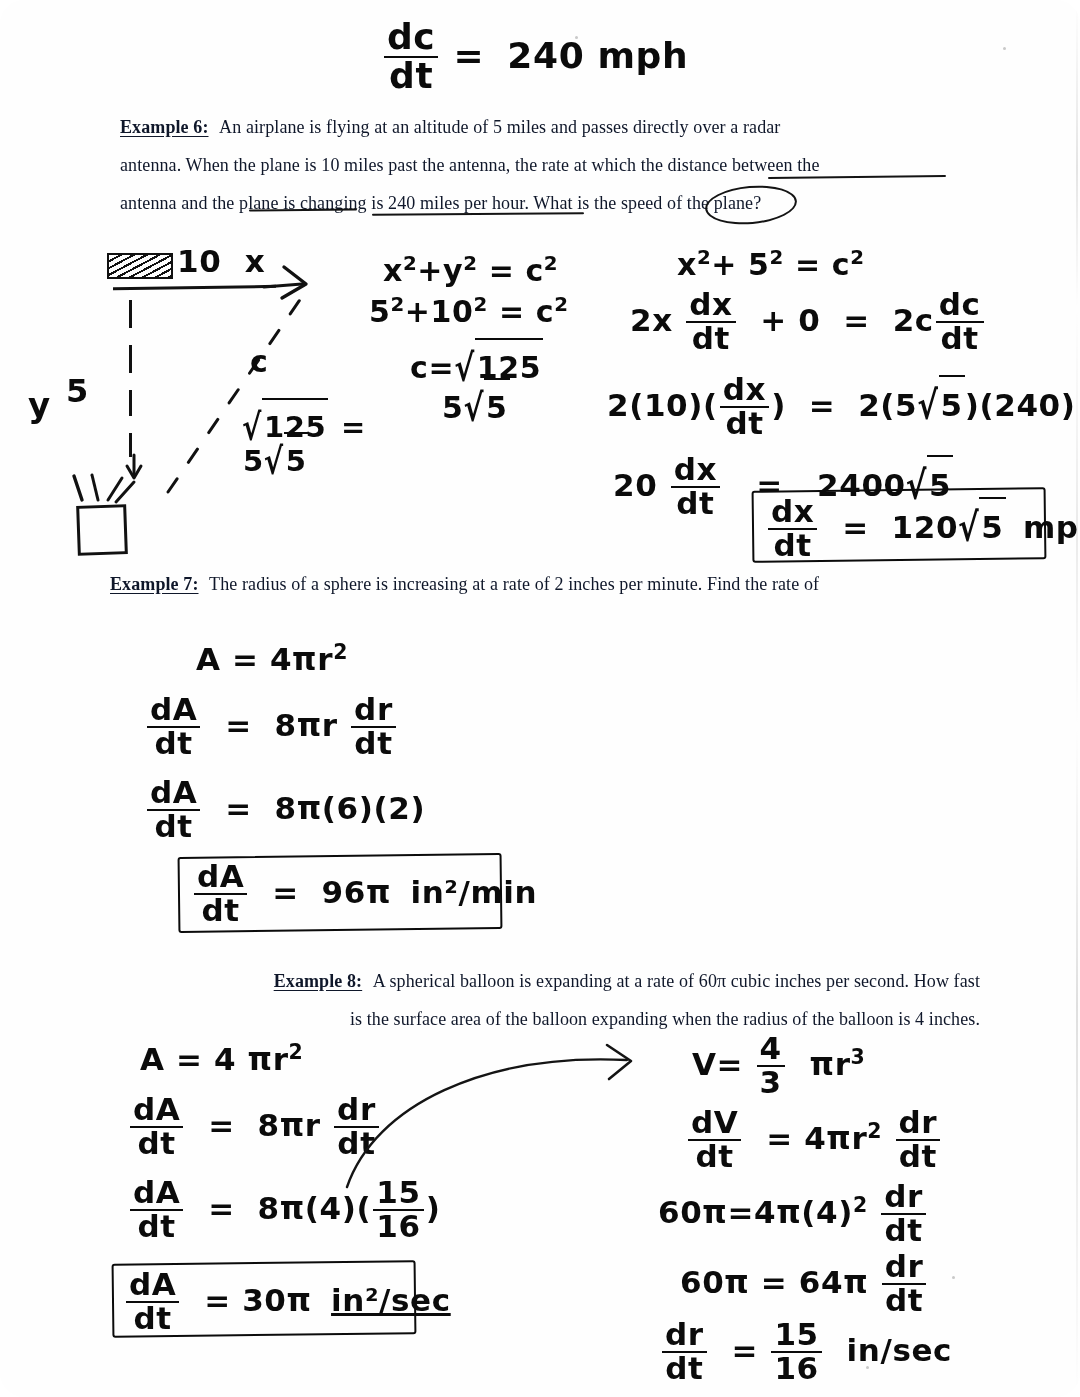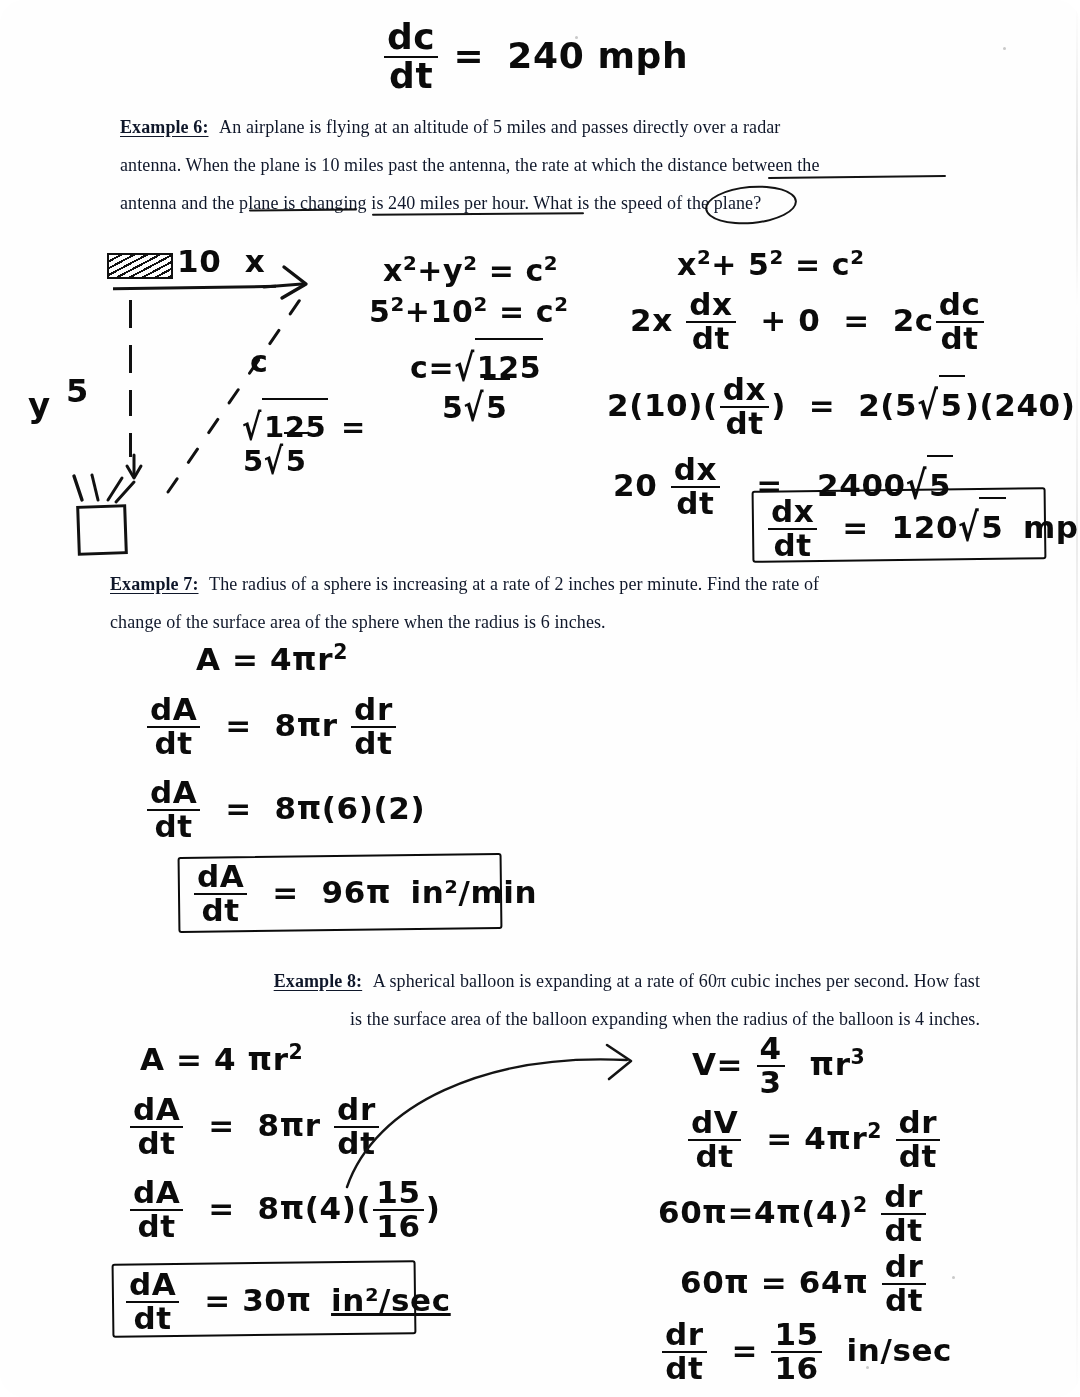--- a/index.html
+++ b/index.html
@@ -257,21 +257,20 @@
     &nbsp;<span>=</span>&nbsp;
     <span>120</span><span class="radsign">√</span><span class="sqrt">5</span>
     <span style="margin-left:6px;">mph</span>
   </div>
 
   <div class="problem" style="left:110px;top:565px;width:860px;">
     <span class="lineblock">
       <span class="lead">Example 7:</span>
       <span style="margin-left:6px;">The radius of a sphere is increasing at a rate of 2 inches per minute.  Find the rate of</span>
     </span>
-    <span class="lineblock">change of the surface area of the sphere when the radius is 6 inches.</span>
   </div>
 
   <div class="hand" style="left:196px;top:640px;font-size:31px;">
     A = 4πr<span class="sup">2</span>
   </div>
   <div class="hand" style="left:145px;top:695px;font-size:31px;">
     <span class="frac">
       <span class="num">dA</span><span class="den">dt</span>
     </span>
     &nbsp;=&nbsp; 8πr&nbsp;<span class="frac">

